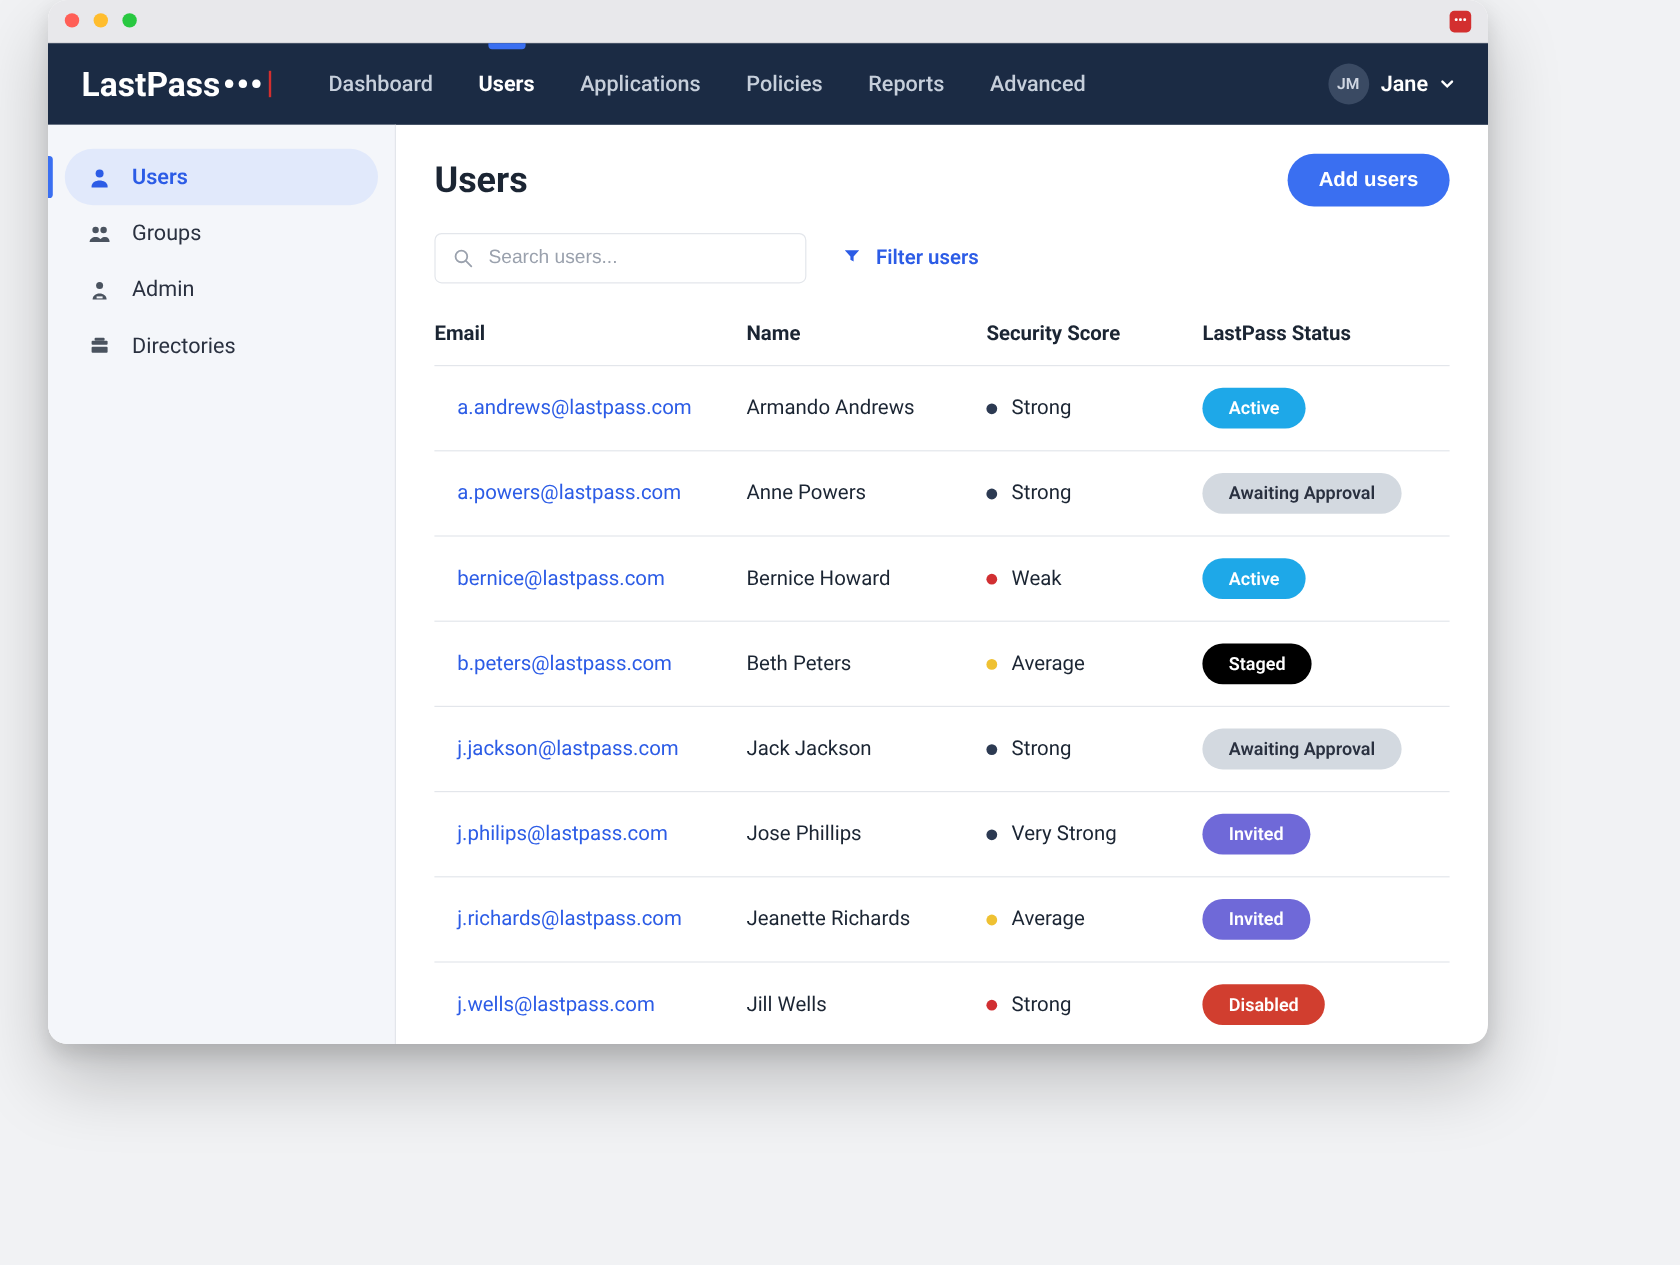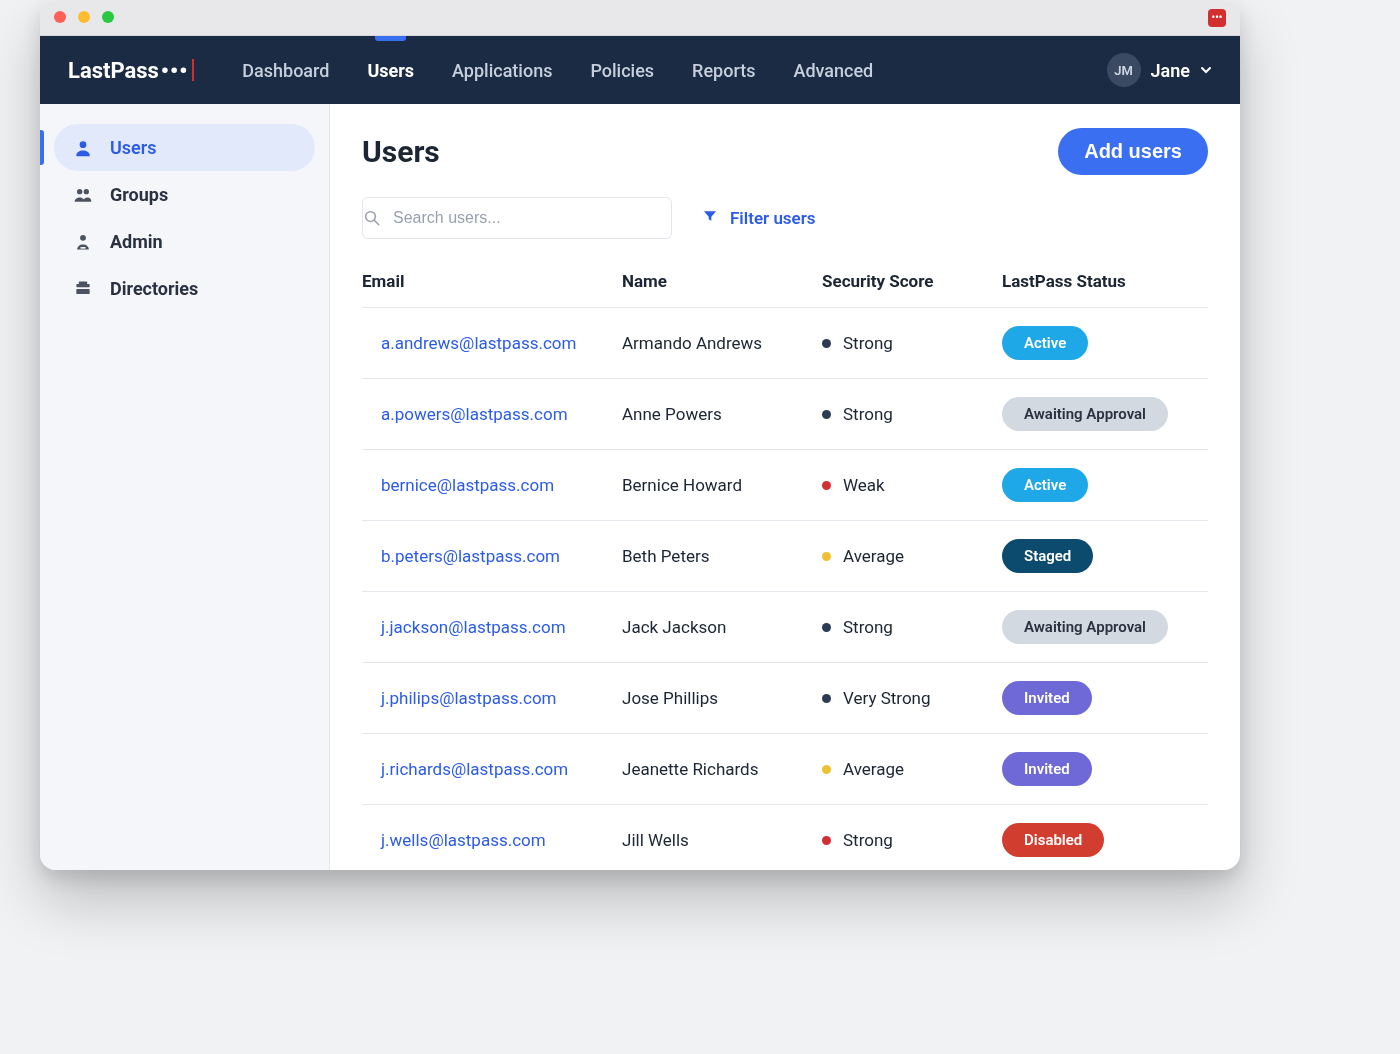--- a/index.html
+++ b/index.html
@@ -32,45 +32,45 @@
     background:#fff; box-shadow:0 30px 60px rgba(0,0,0,.22), 0 8px 18px rgba(0,0,0,.12);
     display:flex; flex-direction:column;
   }
   
   .titlebar { height:36px; background:#e8e8eb; display:flex; align-items:center; padding:0 14px; justify-content:space-between; border-bottom:1px solid #d8d8dc;}
   .lights span { width:12px;height:12px;border-radius:50%;display:inline-block;margin-right:8px;}
   .l-r{background:#ff5f57;} .l-y{background:#ffbd2e;} .l-g{background:#28c840;}
   .ext-badge { width:18px;height:18px;border-radius:4px;background:var(--brand-red); display:flex;align-items:center;justify-content:center;color:#fff;font-size:10px;font-weight:700;}
   
   .navbar { height:68px; background:var(--nav-bg); display:flex; align-items:center; padding:0 28px; gap:38px; color:var(--nav-text); font-size:18px;}
-  .logo { color:#fff; font-weight:700; font-size:22px; display:flex; align-items:center; gap:2px; margin-right:10px;}
+  .logo { color:#fff; font-weight:700; font-size:28px; display:flex; align-items:center; gap:2px; margin-right:10px;}
   .logo-dots { letter-spacing:1px; font-weight:900; }
   .logo-bar { width:2px;height:22px;background:var(--brand-red);display:inline-block;margin-left:2px;}
   .nav-item { cursor:pointer; position:relative; height:68px; display:flex; align-items:center; color:var(--nav-text); font-weight:500;}
   .nav-item.active { color:var(--nav-text-active); font-weight:700;}
   .nav-item.active::before { content:""; position:absolute; top:0; left:8px; right:8px; height:5px; background:var(--accent-blue); border-radius:0 0 3px 3px;}
   .nav-spacer { flex:1; }
   .user-chip { display:flex; align-items:center; gap:10px; color:#fff; font-weight:600; cursor:pointer;justify-content:flex-end;}
   .avatar { width:34px;height:34px;border-radius:50%;background:#3a4a63;color:#cfd6e2;display:flex;align-items:center;justify-content:center;font-size:13px;font-weight:600;}
   .chev { width:12px;height:12px; }
   
   .body { flex:1; display:flex; min-height:0;}
   .sidebar { width:290px; background:var(--sidebar-bg); padding:20px 14px; border-right:1px solid var(--border);}
-  .side-item { display:flex; align-items:center; gap:16px; padding:13px 18px; border-radius:24px; color:#2a3140; font-size:18px; font-weight:700; cursor:pointer; position:relative;}
+  .side-item { display:flex; align-items:center; gap:16px; padding:13px 18px; border-radius:24px; color:#2a3140; font-size:18px; font-weight:400; cursor:pointer; position:relative;}
   .side-item.active { background:var(--sidebar-active-bg); color:var(--link-blue); font-weight:600;}
   .side-item.active::before { content:""; position:absolute; left:-14px; top:6px; bottom:6px; width:4px; background:var(--accent-blue); border-radius:0 3px 3px 0;}
   .side-ico { width:22px; display:flex; justify-content:center; color:#4a535f;}
   .side-item.active .side-ico { color:var(--link-blue);}
   
   .main { flex:1; padding:24px 32px; overflow:auto;}
   .page-head { display:flex; align-items:center; justify-content:space-between; margin-bottom:22px;}
   .page-title { font-size:30px; font-weight:700; color:var(--text-dark);}
-  .btn-primary { background:var(--accent-blue); color:#fff; font-weight:600; font-size:20px; padding:12px 26px; border:none; border-radius:26px; cursor:pointer;}
+  .btn-primary { background:var(--accent-blue); color:#fff; font-weight:600; font-size:17px; padding:12px 26px; border:none; border-radius:26px; cursor:pointer;}
   .toolbar { display:flex; align-items:center; gap:30px; margin-bottom:22px;}
-  .search-wrap { display:flex; align-items:center; gap:10px; border:1px solid var(--border); border-radius:6px; padding:10px 0; width:310px;}
+  .search-wrap { display:flex; align-items:center; gap:10px; border:1px solid var(--border); border-radius:6px; padding:10px 14px; width:310px;}
   .search-wrap input { border:none; outline:none; font-size:16px; flex:1; color:var(--text-dark);}
   .search-wrap input::placeholder { color:#9aa1ad;}
   .search-ico { color:#9aa1ad;}
   .filter { display:flex; align-items:flex-start; gap:12px; color:var(--link-blue); font-weight:600; font-size:17px; cursor:pointer;}
   
   .tbl { width:100%; }
   .tbl-head, .tbl-row { display:grid; grid-template-columns: 260px 200px 180px 1fr; align-items:center; padding:18px 0; border-bottom:1px solid var(--border);}
   .tbl-head { font-weight:700; color:var(--text-dark); font-size:17px; padding:10px 0 16px;}
   .cell-email a { color:var(--link-blue); text-decoration:none; font-size:17px;margin-left:19px;}
   .cell-name { color:var(--text-dark); font-size:17px;}
@@ -221,21 +221,21 @@
                 </div>
                 <div class="cell-status"><span class="badge" style="background:#1ea8e8;">Active</span></div>
               </div>
               <div class="tbl-row">
                 <div class="cell-email"><a href="#">b.peters@lastpass.com</a></div>
                 <div class="cell-name">Beth Peters</div>
                 <div class="cell-score">
                   <span class="dot" style="background:#efc132"></span>
                   <span>Average</span>
                 </div>
-                <div class="cell-status"><span class="badge" style="background:#0c4a6e;">Staged</span></div>
+                <div class="cell-status"><span class="badge" style="background:#000000;">Staged</span></div>
               </div>
               <div class="tbl-row">
                 <div class="cell-email"><a href="#">j.jackson@lastpass.com</a></div>
                 <div class="cell-name">Jack Jackson</div>
                 <div class="cell-score">
                   <span class="dot" style="background:#2c3a52"></span>
                   <span>Strong</span>
                 </div>
                 <div class="cell-status"><span class="badge await" style="">Awaiting Approval</span></div>
               </div>

